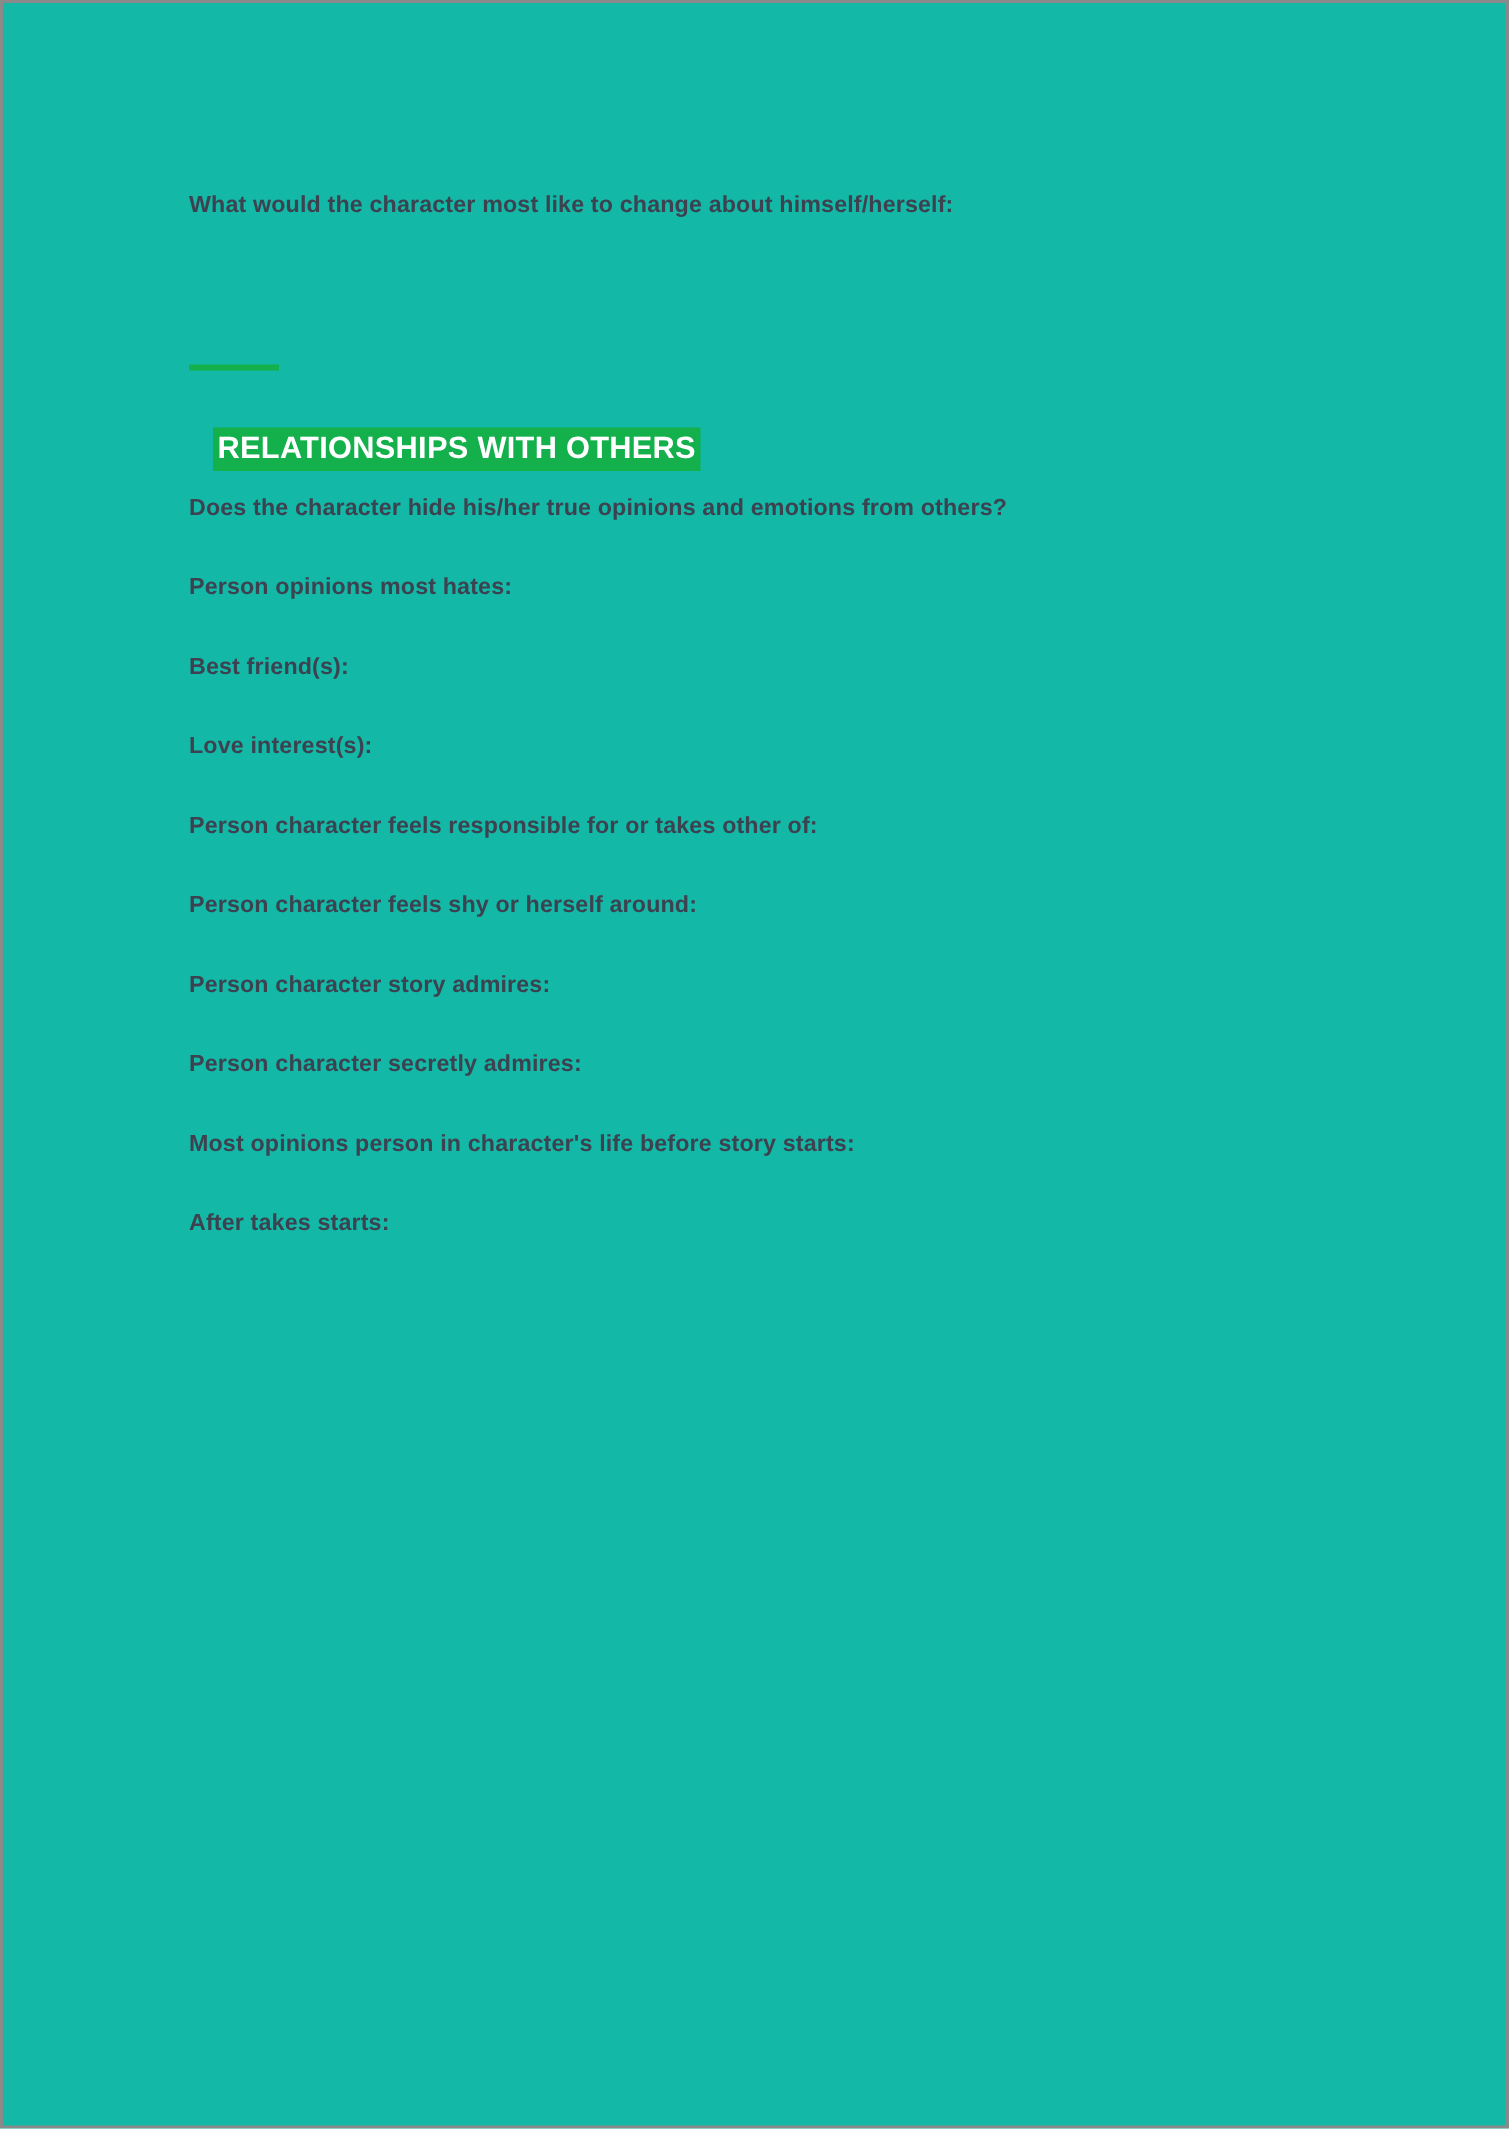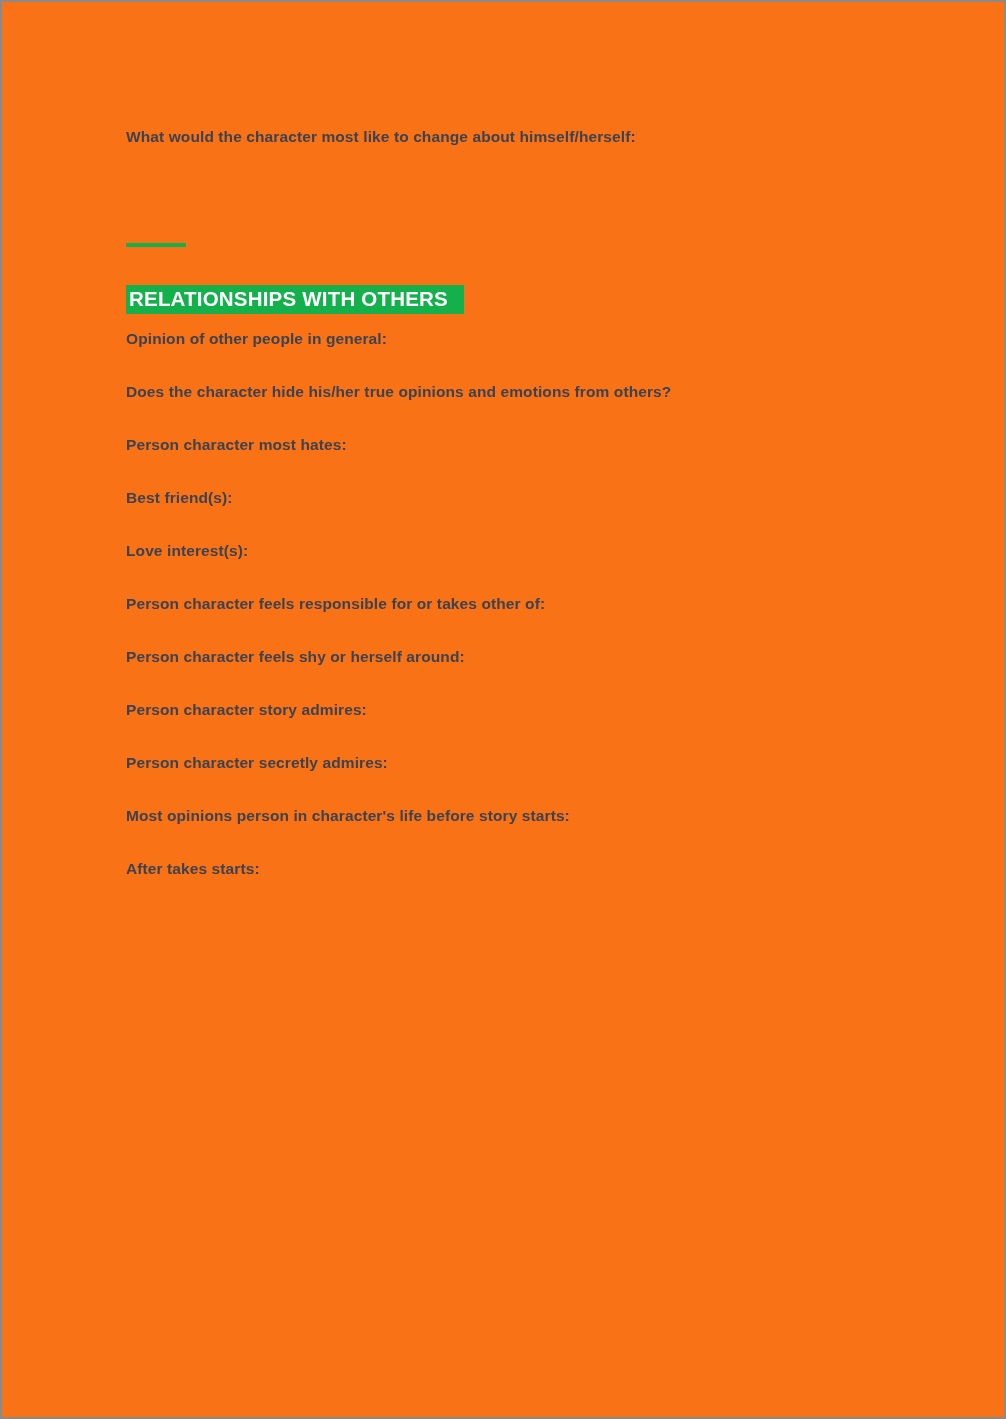--- a/index.html
+++ b/index.html
@@ -8,21 +8,21 @@
     background: #ffffff;
   }
   body {
     font-family: "Liberation Sans", sans-serif;
   }
   .page {
     position: relative;
     width: 1006px;
     height: 1419px;
     box-sizing: border-box;
-    background: #f97316;
+    background: #14b8a6;
     border: 2px solid #8a8a8a;
     overflow: hidden;
   }
   .content {
     position: absolute;
     left: 124px;
     top: 0;
     width: 760px;
   }
   .top-question {
@@ -38,28 +38,28 @@
   .rule {
     position: absolute;
     left: 0;
     top: 241px;
     width: 60px;
     height: 4px;
     background: #13b04c;
   }
   .section-heading {
     position: absolute;
-    left: 0;
+    left: 16px;
     top: 283px;
     background: #13b04c;
     color: #ffffff;
     font-size: 20.5px;
     font-weight: bold;
     letter-spacing: 0.2px;
-    padding: 2px 16px 3px 3px;
+    padding: 2px 3px 3px 3px;
     display: inline-block;
     white-space: nowrap;
   }
   .fields {
     position: absolute;
     left: 0;
     top: 329px;
     width: 760px;
   }
   .field {
@@ -78,23 +78,22 @@
 <div class="page">
   <div class="content">
 
     <div class="top-question">What would the character most like to change about himself/herself:</div>
 
     <div class="rule"></div>
 
     <div class="section-heading">RELATIONSHIPS WITH OTHERS</div>
 
     <div class="fields">
-      <div class="field">Opinion of other people in general:</div>
       <div class="field">Does the character hide his/her true opinions and emotions from others?</div>
-      <div class="field">Person character most hates:</div>
+      <div class="field">Person opinions most hates:</div>
       <div class="field">Best friend(s):</div>
       <div class="field">Love interest(s):</div>
       <div class="field">Person character feels responsible for or takes other of:</div>
       <div class="field">Person character feels shy or herself around:</div>
       <div class="field">Person character story admires:</div>
       <div class="field">Person character secretly admires:</div>
       <div class="field">Most opinions person in character's life before story starts:</div>
       <div class="field">After takes starts:</div>
     </div>
 

